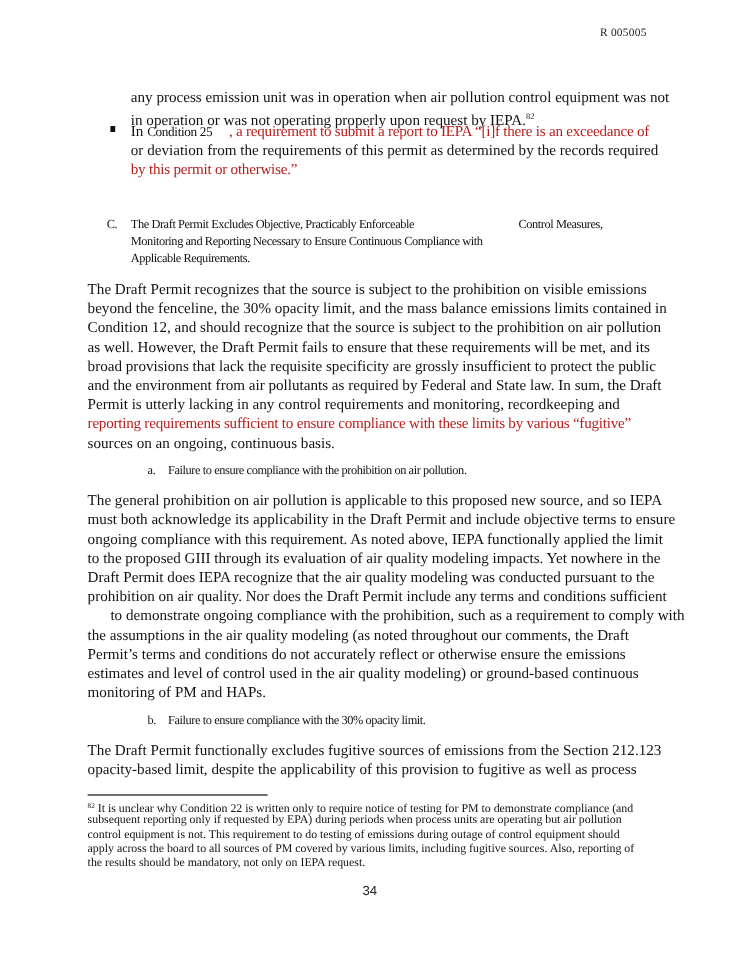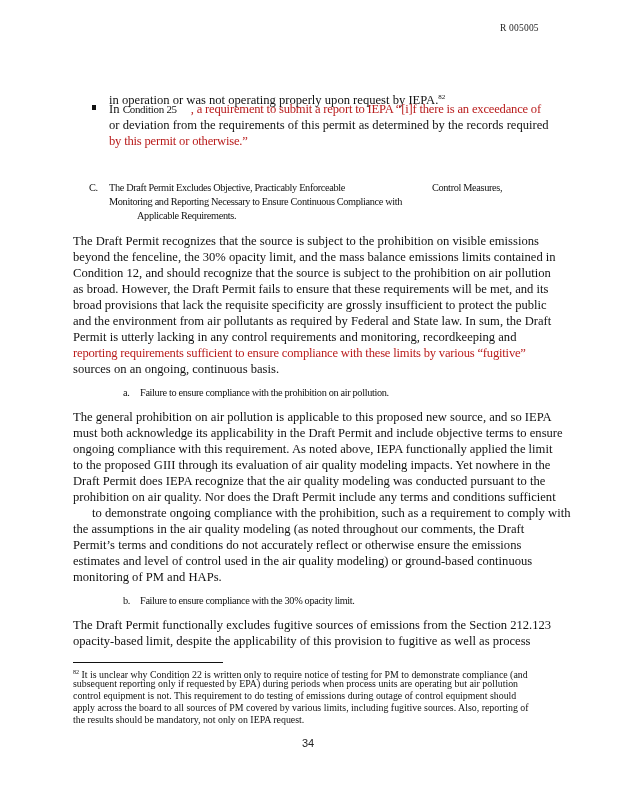--- a/index.html
+++ b/index.html
@@ -47,39 +47,40 @@
   }
   .faded { color: #b91c1c; letter-spacing: -0.2px; text-align: right; }
 </style>
 </head>
 <body>
 
 <div class="page">
 
   <div class="bates">R 005005</div>
 
+  <div class="line" style="left:109px; top:73px;">any process emission unit was in operation when air pollution control equipment was not</div>
   <div class="line" style="left:109px; top:89px;"><span>in operation or was not operating properly upon request by IEPA.</span><sup class="fn">82</sup></div>
 
   <div class="bullet"></div>
   <div class="line" style="left:109px; top:101px;"><span>In </span><span class="small-cond">Condition 25</span><span style="display:inline-block;width:14px;"></span><span class="faded">, a requirement to submit a report to IEPA “[i]f there is an exceedance of</span></div>
   <div class="line" style="left:109px; top:117px;">or deviation from the requirements of this permit as determined by the records required</div>
   <div class="line faded" style="left:109px; top:133px;">by this permit or otherwise.”</div>
 
 
   <div class="heading-line" style="left:89px; top:181px;">C.</div>
   <div class="heading-line" style="left:109px; top:181px;">The Draft Permit Excludes Objective, Practicably Enforceable</div>
   <div class="heading-line" style="left:432px; top:181px;">Control Measures,</div>
   <div class="heading-line" style="left:109px; top:195px;">Monitoring and Reporting Necessary to Ensure Continuous Compliance with</div>
-  <div class="heading-line" style="left:109px; top:209px;margin-left:28px;">Applicable Requirements.</div>
+  <div class="heading-line" style="left:109px; top:209px;">Applicable Requirements.</div>
 
   <div>
     <div class="line" style="left:73px; top:233px;">The Draft Permit recognizes that the source is subject to the prohibition on visible emissions</div>
     <div class="line" style="left:73px; top:249px;">beyond the fenceline, the 30% opacity limit, and the mass balance emissions limits contained in</div>
     <div class="line" style="left:73px; top:265px;">Condition 12, and should recognize that the source is subject to the prohibition on air pollution</div>
-    <div class="line" style="left:73px; top:281px;">as broad. However, the Draft Permit fails to ensure that these requirements will be met, and its</div>
+    <div class="line" style="left:73px; top:281px;">as well. However, the Draft Permit fails to ensure that these requirements will be met, and its</div>
     <div class="line" style="left:73px; top:297px;">broad provisions that lack the requisite specificity are grossly insufficient to protect the public</div>
     <div class="line" style="left:73px; top:313px;">and the environment from air pollutants as required by Federal and State law. In sum, the Draft</div>
     <div class="line" style="left:73px; top:329px;">Permit is utterly lacking in any control requirements  and monitoring, recordkeeping and</div>
     <div class="line faded" style="left:73px; top:345px;">reporting requirements sufficient to ensure compliance with these limits by various “fugitive”</div>
     <div class="line" style="left:73px; top:361px;">sources on an ongoing, continuous basis.</div>
   </div>
 
   <div class="sub-line" style="left:123px; top:386px;">a.</div>
   <div class="sub-line" style="left:140px; top:386px;">Failure to ensure compliance with the prohibition on air pollution.</div>
 

